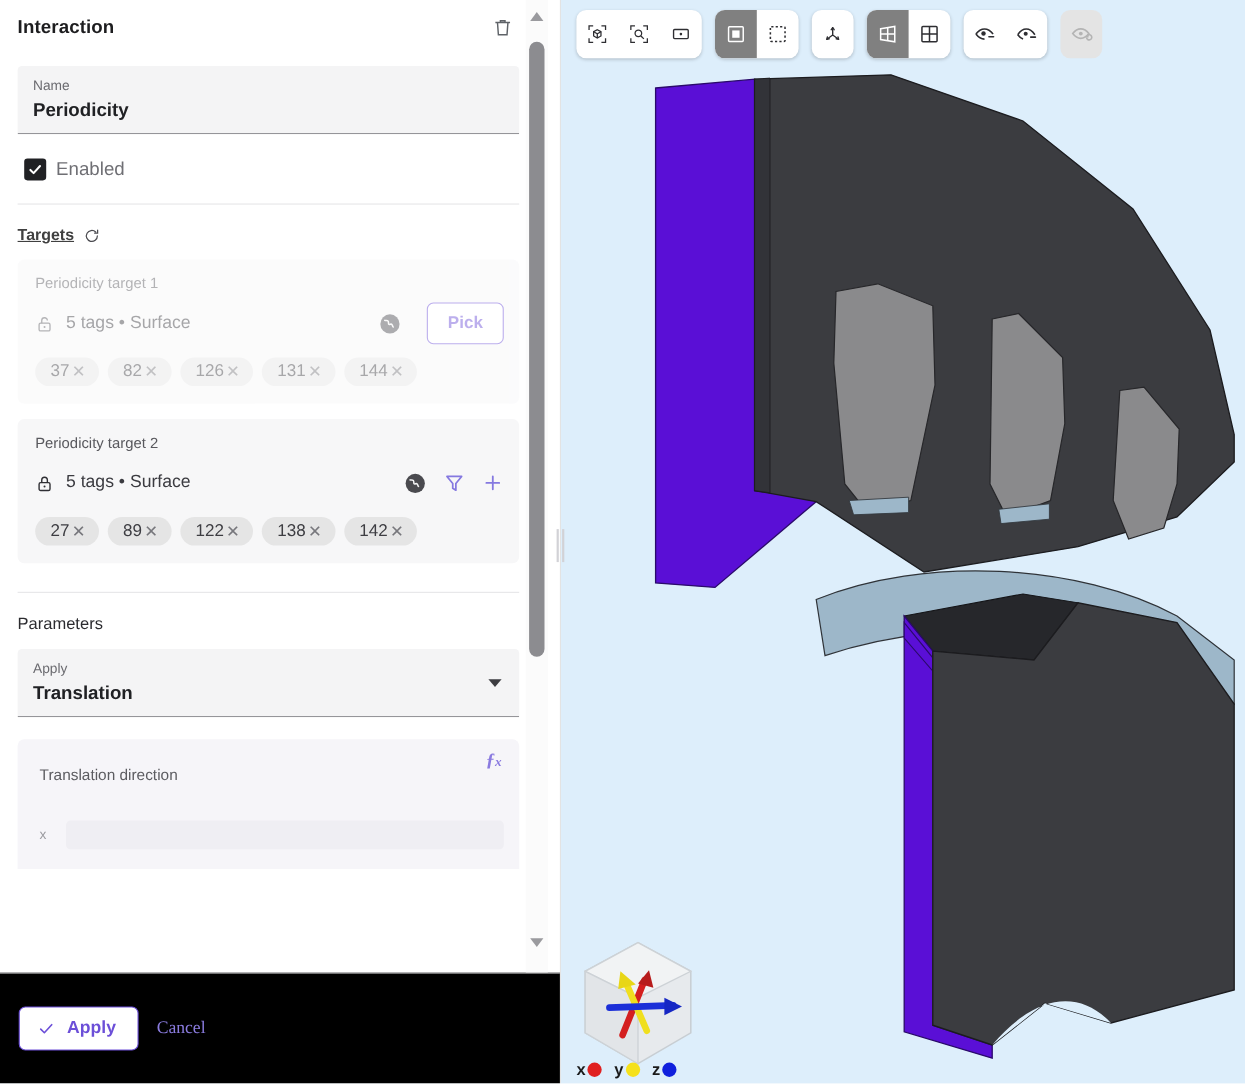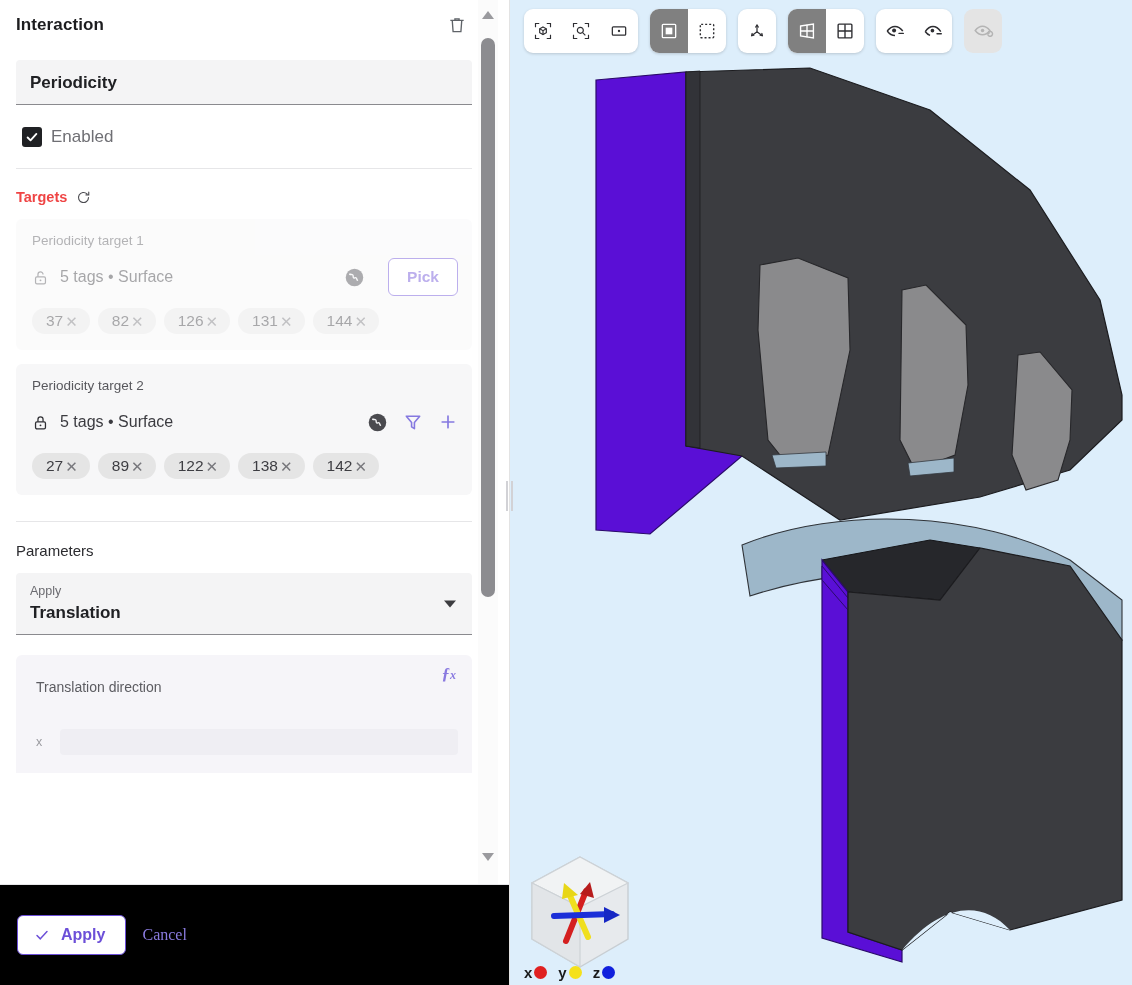--- a/index.html
+++ b/index.html
@@ -59,21 +59,21 @@
     display: flex; align-items: center; justify-content: center;
   }
   .checkbox-label { font-size: 17px; color: #6f6f74; }
 
   .divider { height: 1px; background: #e6e6e8; margin: 21px 16px 0 16px; }
 
   .section-head {
     display: flex; align-items: center; gap: 9px;
     margin: 20px 0 0 16px;
   }
-  .section-title { font-size: 14.5px; font-weight: bold; color: #ef4444; }
+  .section-title { font-size: 14.5px; font-weight: bold; color: #404040; text-decoration: underline; }
 
   
   .target-card {
     margin: 14px 16px 0 16px;
     background: #f7f7f8;
     border-radius: 6px;
     padding: 14px 14px 16px 16px;
   }
   .target-card.faded { opacity: .45; }
   .target-name { font-size: 13.5px; color: #58585d; margin-bottom: 10px; }
@@ -223,20 +223,21 @@
         <div class="panel-header">
           <div class="panel-title">Interaction</div>
           <div class="trash-btn">
             <svg width="20" height="20" viewBox="0 0 24 24" fill="none" stroke="currentColor" stroke-width="1.6">
               <path d="M4 6.5h16M9.5 6.5V4.6h5v1.9M6.3 6.5l1 13.4h9.4l1-13.4"></path>
             </svg>
           </div>
         </div>
 
         <div class="field-filled">
+          <div class="field-label">Name</div>
           <div class="field-value">Periodicity</div>
         </div>
 
         <div class="checkbox-row">
           <div class="checkbox-box">
             <svg width="14" height="14" viewBox="0 0 24 24" fill="none" stroke="#ffffff" stroke-width="3.2" stroke-linecap="round" stroke-linejoin="round">
               <path d="M4.5 12.8l5 5 10-11"></path>
             </svg>
           </div>
           <div class="checkbox-label">Enabled</div>

